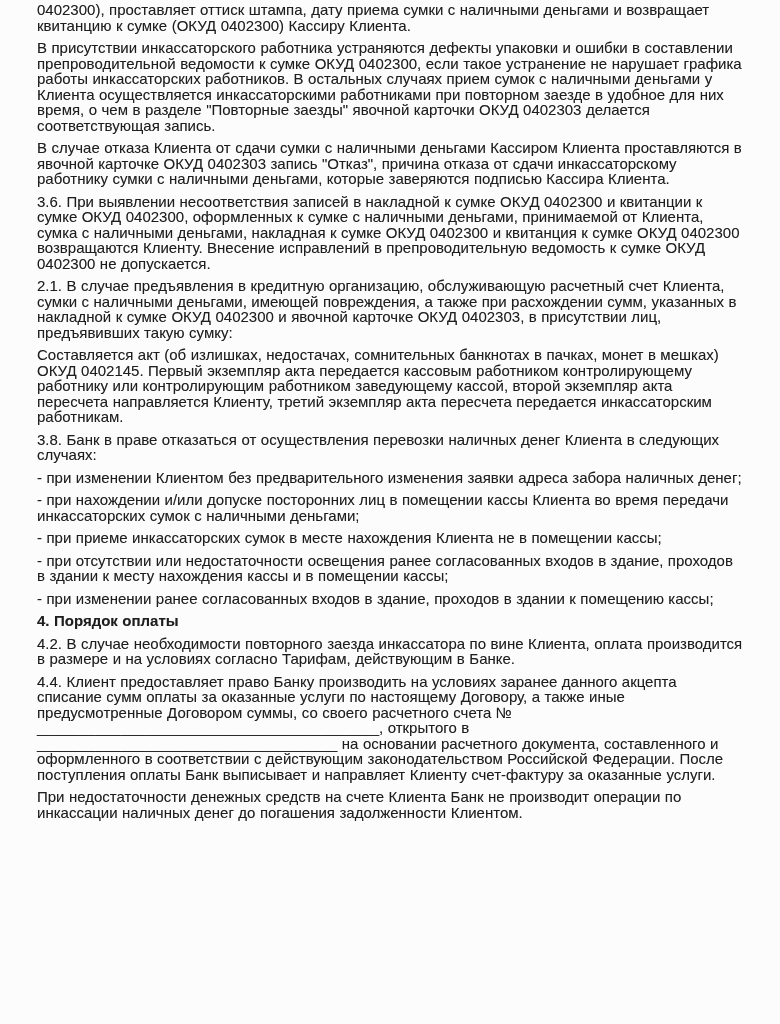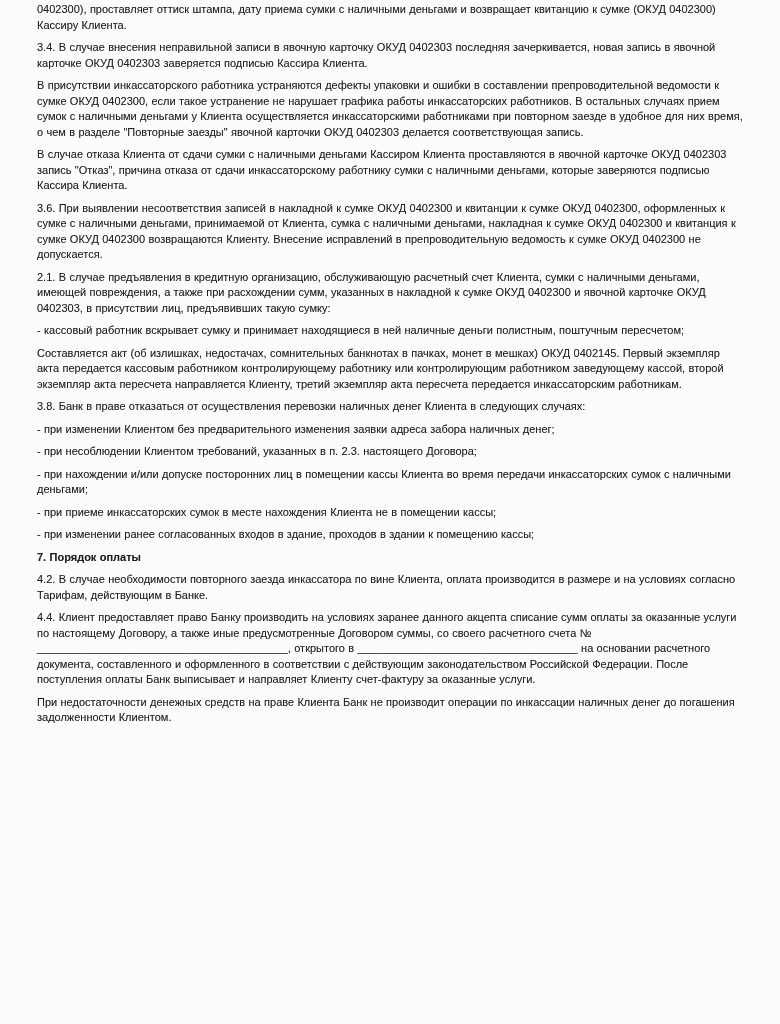--- a/index.html
+++ b/index.html
@@ -8,49 +8,47 @@
     height: 1024px;
     background: #fcfcfc;
     overflow: hidden;
   }
   .page {
     box-sizing: border-box;
     width: 780px;
     height: 1024px;
     padding: 2px 36px 0 37px;
     font-family: "Liberation Sans", "DejaVu Sans", sans-serif;
-    font-size: 11px;
+    font-size: 15px;
     line-height: 15.5px;
     color: #1e1e1e;
     text-align: left;
     text-shadow: 0 0 0.5px rgba(30,30,30,0.35);
     word-spacing: 0.3px;
   }
   .para {
     margin: 0 0 7px 0;
   }
   .heading {
     font-weight: bold;
   }
 </style>
 </head>
 <body>
 
 <div class="page">
     <p class="para">0402300), проставляет оттиск штампа, дату приема сумки с наличными деньгами и возвращает квитанцию к сумке (ОКУД 0402300) Кассиру Клиента.</p>
-    <p class="para">3.4. В случае внесения неправильной записи в явочную карточку ОКУД 0402303 последняя зачеркивается, новая запись в явочной карточке ОКУД 0402303 заверяется подписью Кассира Клиента.</p>
     <p class="para">В присутствии инкассаторского работника устраняются дефекты упаковки и ошибки в составлении препроводительной ведомости к сумке ОКУД 0402300, если такое устранение не нарушает графика работы инкассаторских работников. В остальных случаях прием сумок с наличными деньгами у Клиента осуществляется инкассаторскими работниками при повторном заезде в удобное для них время, о чем в разделе "Повторные заезды" явочной карточки ОКУД 0402303 делается соответствующая запись.</p>
     <p class="para">В случае отказа Клиента от сдачи сумки с наличными деньгами Кассиром Клиента проставляются в явочной карточке ОКУД 0402303 запись "Отказ", причина отказа от сдачи инкассаторскому работнику сумки с наличными деньгами, которые заверяются подписью Кассира Клиента.</p>
     <p class="para">3.6. При выявлении несоответствия записей в накладной к сумке ОКУД 0402300 и квитанции к сумке ОКУД 0402300, оформленных к сумке с наличными деньгами, принимаемой от Клиента, сумка с наличными деньгами, накладная к сумке ОКУД 0402300 и квитанция к сумке ОКУД 0402300 возвращаются Клиенту. Внесение исправлений в препроводительную ведомость к сумке ОКУД 0402300 не допускается.</p>
     <p class="para">2.1. В случае предъявления в кредитную организацию, обслуживающую расчетный счет Клиента, сумки с наличными деньгами, имеющей повреждения, а также при расхождении сумм, указанных в накладной к сумке ОКУД 0402300 и явочной карточке ОКУД 0402303, в присутствии лиц, предъявивших такую сумку:</p>
-    <p class="para">- кассовый работник вскрывает сумку и принимает находящиеся в ней наличные деньги полистным, поштучным пересчетом;</p>
     <p class="para">Составляется акт (об излишках, недостачах, сомнительных банкнотах в пачках, монет в мешках) ОКУД 0402145. Первый экземпляр акта передается кассовым работником контролирующему работнику или контролирующим работником заведующему кассой, второй экземпляр акта пересчета направляется Клиенту, третий экземпляр акта пересчета передается инкассаторским работникам.</p>
     <p class="para">3.8. Банк в праве отказаться от осуществления перевозки наличных денег Клиента в следующих случаях:</p>
     <p class="para">- при изменении Клиентом без предварительного изменения заявки адреса забора наличных денег;</p>
-    <p class="para">- при несоблюдении Клиентом требований, указанных в п. 2.3. настоящего Договора;</p>
     <p class="para">- при нахождении и/или допуске посторонних лиц в помещении кассы Клиента во время передачи инкассаторских сумок с наличными деньгами;</p>
     <p class="para">- при приеме инкассаторских сумок в месте нахождения Клиента не в помещении кассы;</p>
+    <p class="para">- при отсутствии или недостаточности освещения ранее согласованных входов в здание, проходов в здании к месту нахождения кассы и в помещении кассы;</p>
     <p class="para">- при изменении ранее согласованных входов в здание, проходов в здании к помещению кассы;</p>
-    <p class="para heading">7. Порядок оплаты</p>
+    <p class="para heading">4. Порядок оплаты</p>
     <p class="para">4.2. В случае необходимости повторного заезда инкассатора по вине Клиента, оплата производится в размере и на условиях согласно Тарифам, действующим в Банке.</p>
     <p class="para">4.4. Клиент предоставляет право Банку производить на условиях заранее данного акцепта списание сумм оплаты за оказанные услуги по настоящему Договору, а также иные предусмотренные Договором суммы, со своего расчетного счета № _________________________________________, открытого в ____________________________________ на основании расчетного документа, составленного и оформленного в соответствии с действующим законодательством Российской Федерации. После поступления оплаты Банк выписывает и направляет Клиенту счет-фактуру за оказанные услуги.</p>
-    <p class="para">При недостаточности денежных средств на праве Клиента Банк не производит операции по инкассации наличных денег до погашения задолженности Клиентом.</p>
+    <p class="para">При недостаточности денежных средств на счете Клиента Банк не производит операции по инкассации наличных денег до погашения задолженности Клиентом.</p>
   </div>
 
 </body></html>

